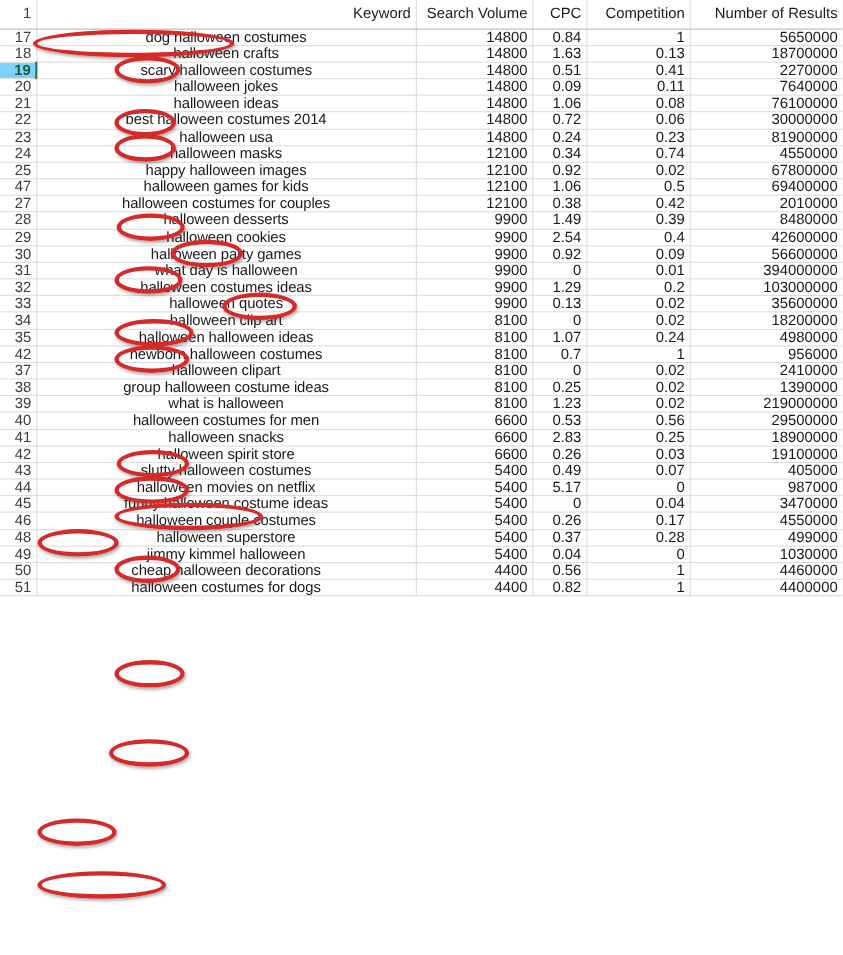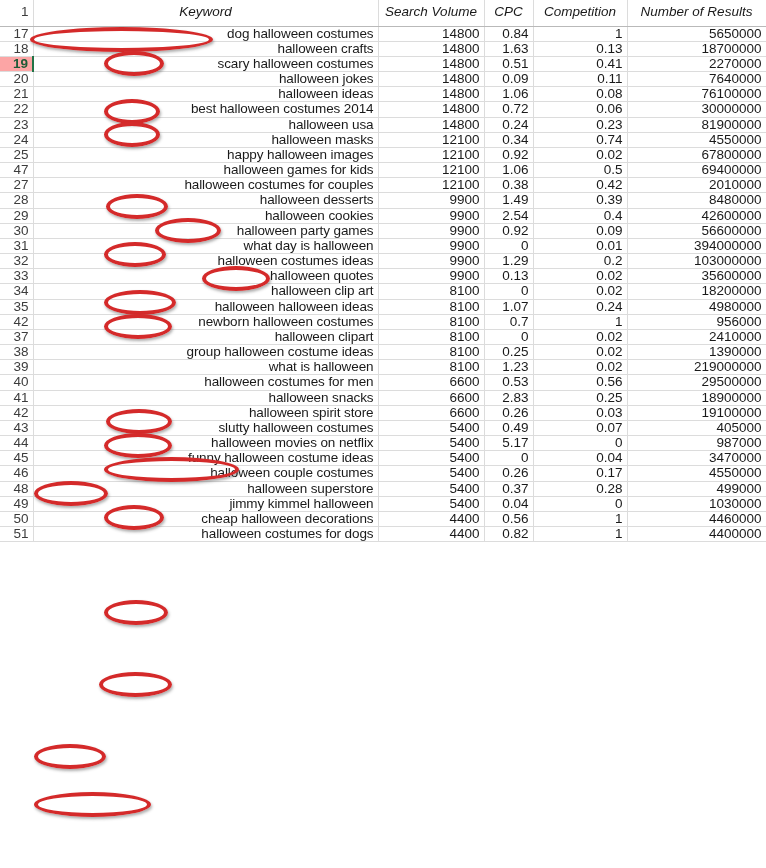--- a/index.html
+++ b/index.html
@@ -49,28 +49,28 @@
     padding-bottom: 1px;
   }
   td.rownum {
     text-align: right;
     color: #3c3c3c;
     border-right: 1px solid #d0d0d0;
     padding-right: 6px;
     font-size: 13.5px;
   }
   td.rownum.active {
-    background: #fca5a5;
+    background: #7dd3fc;
     color: #1d5b37;
     font-weight: bold;
     border-right: 2px solid #217346;
   }
-  td.keyword { text-align: right; padding-left: 7px; }
+  td.keyword { text-align: center; padding-left: 7px; }
   td.num { text-align: right; padding-right: 6px; }
-  td.hdr { text-align: center; padding-left: 7px; font-style: italic; }
+  td.hdr { text-align: right; padding-left: 7px; }
   td.last { border-right: none; }
   tr.data-row td.keyword { letter-spacing: -0.1px; }
 
   
   .marks {
     position: absolute;
     left: 0; top: 0;
     width: 766px;
     height: 868px;
     pointer-events: none;

